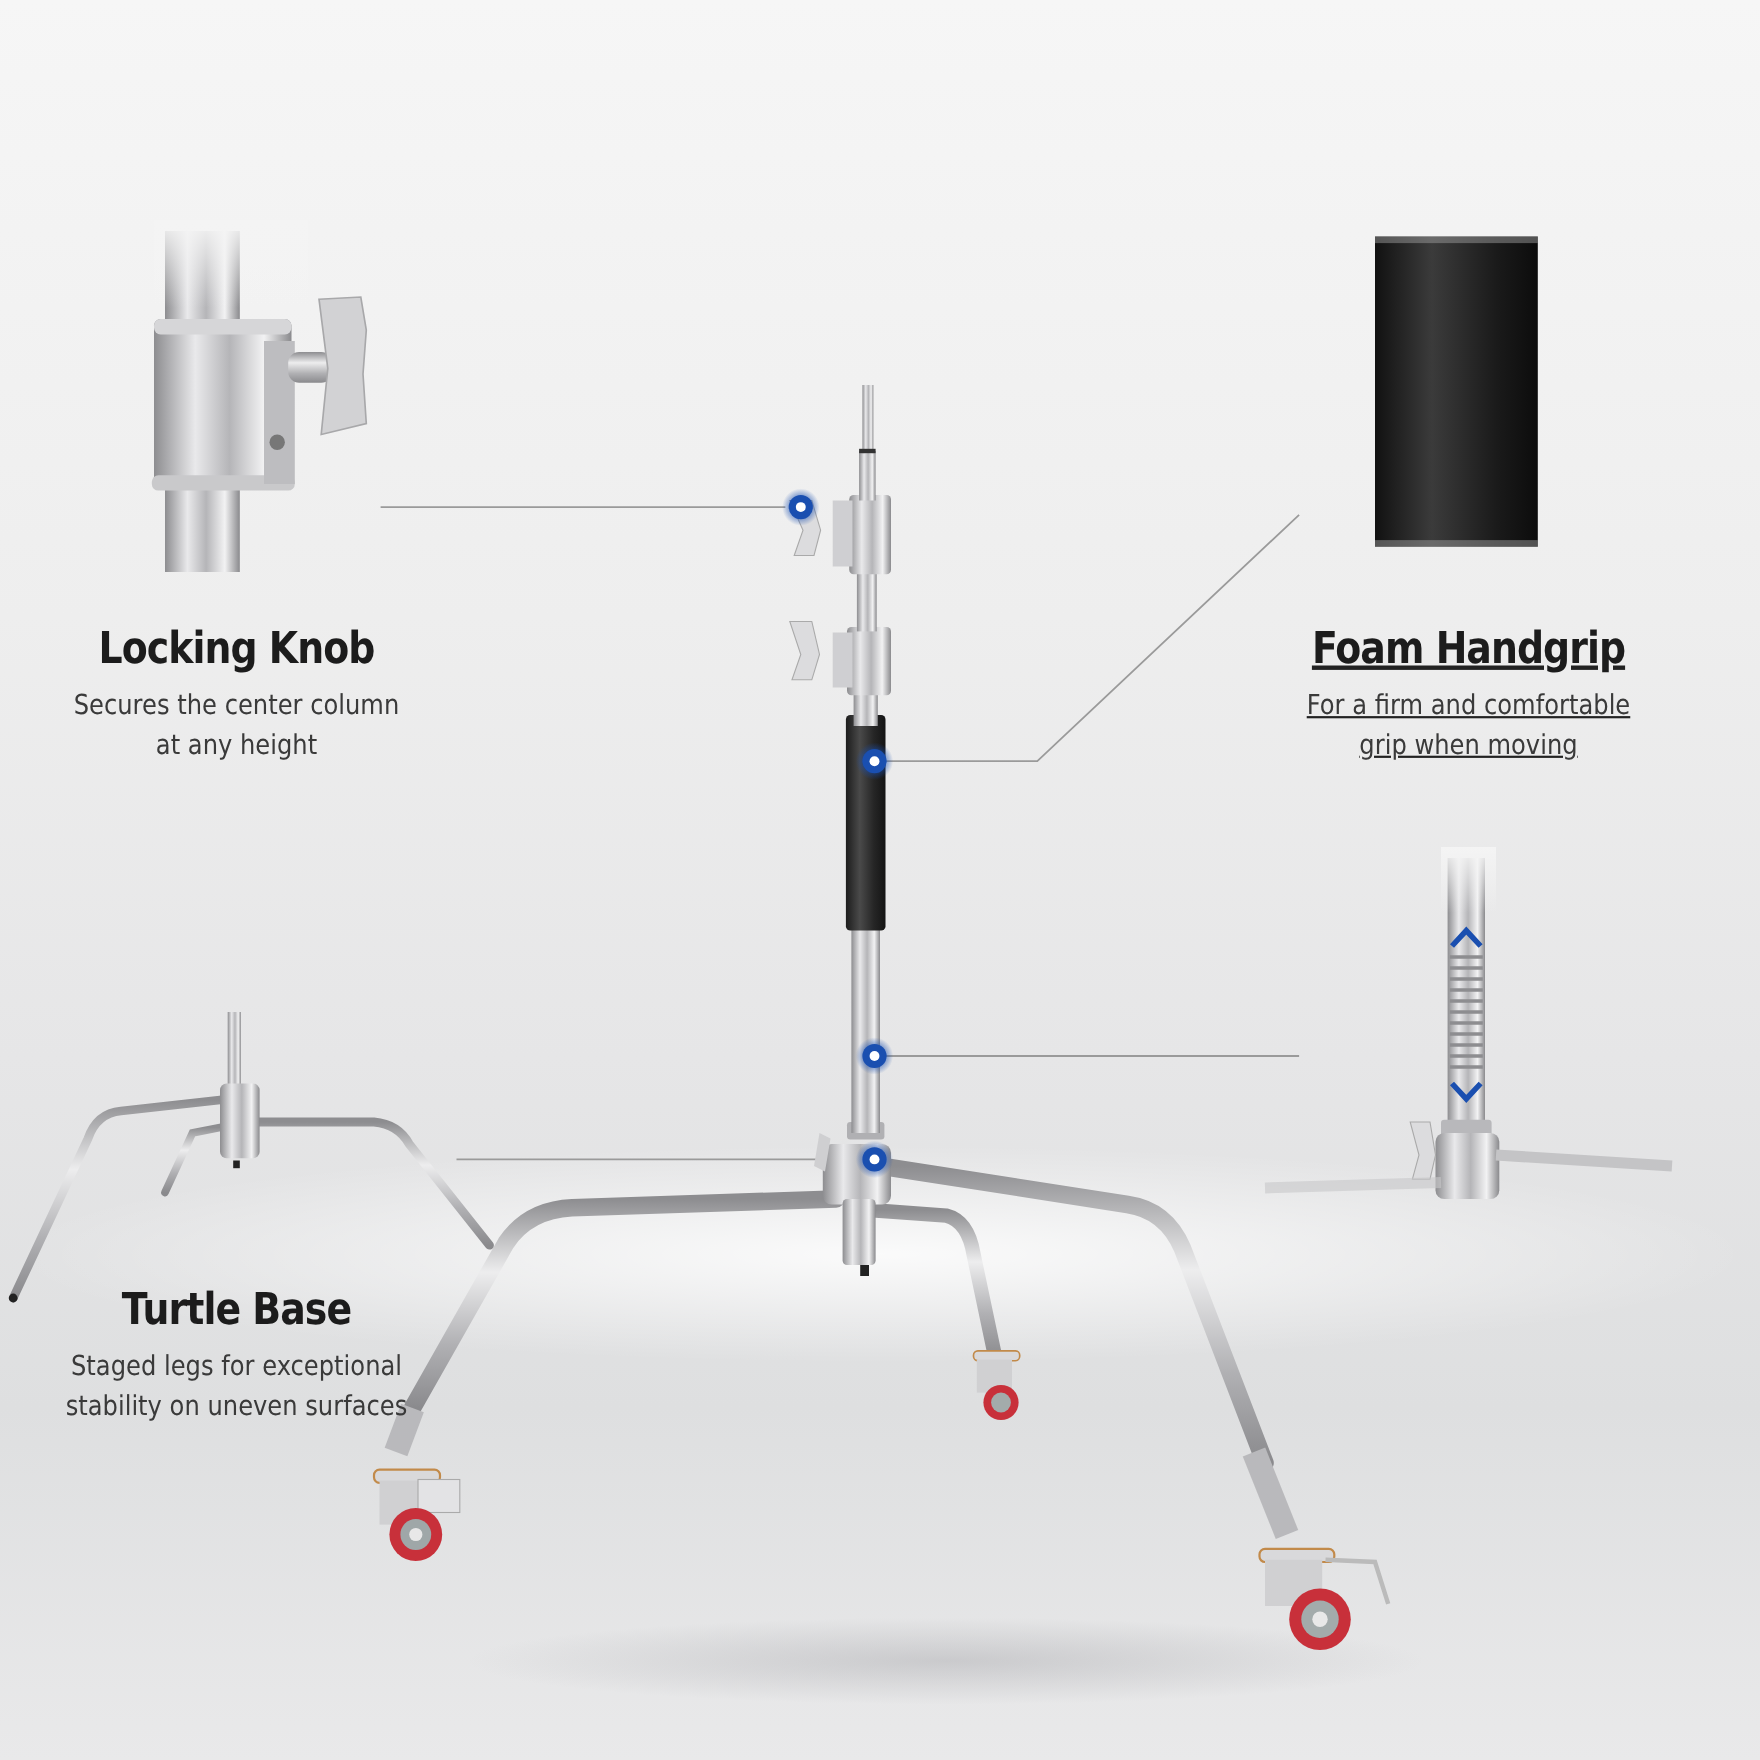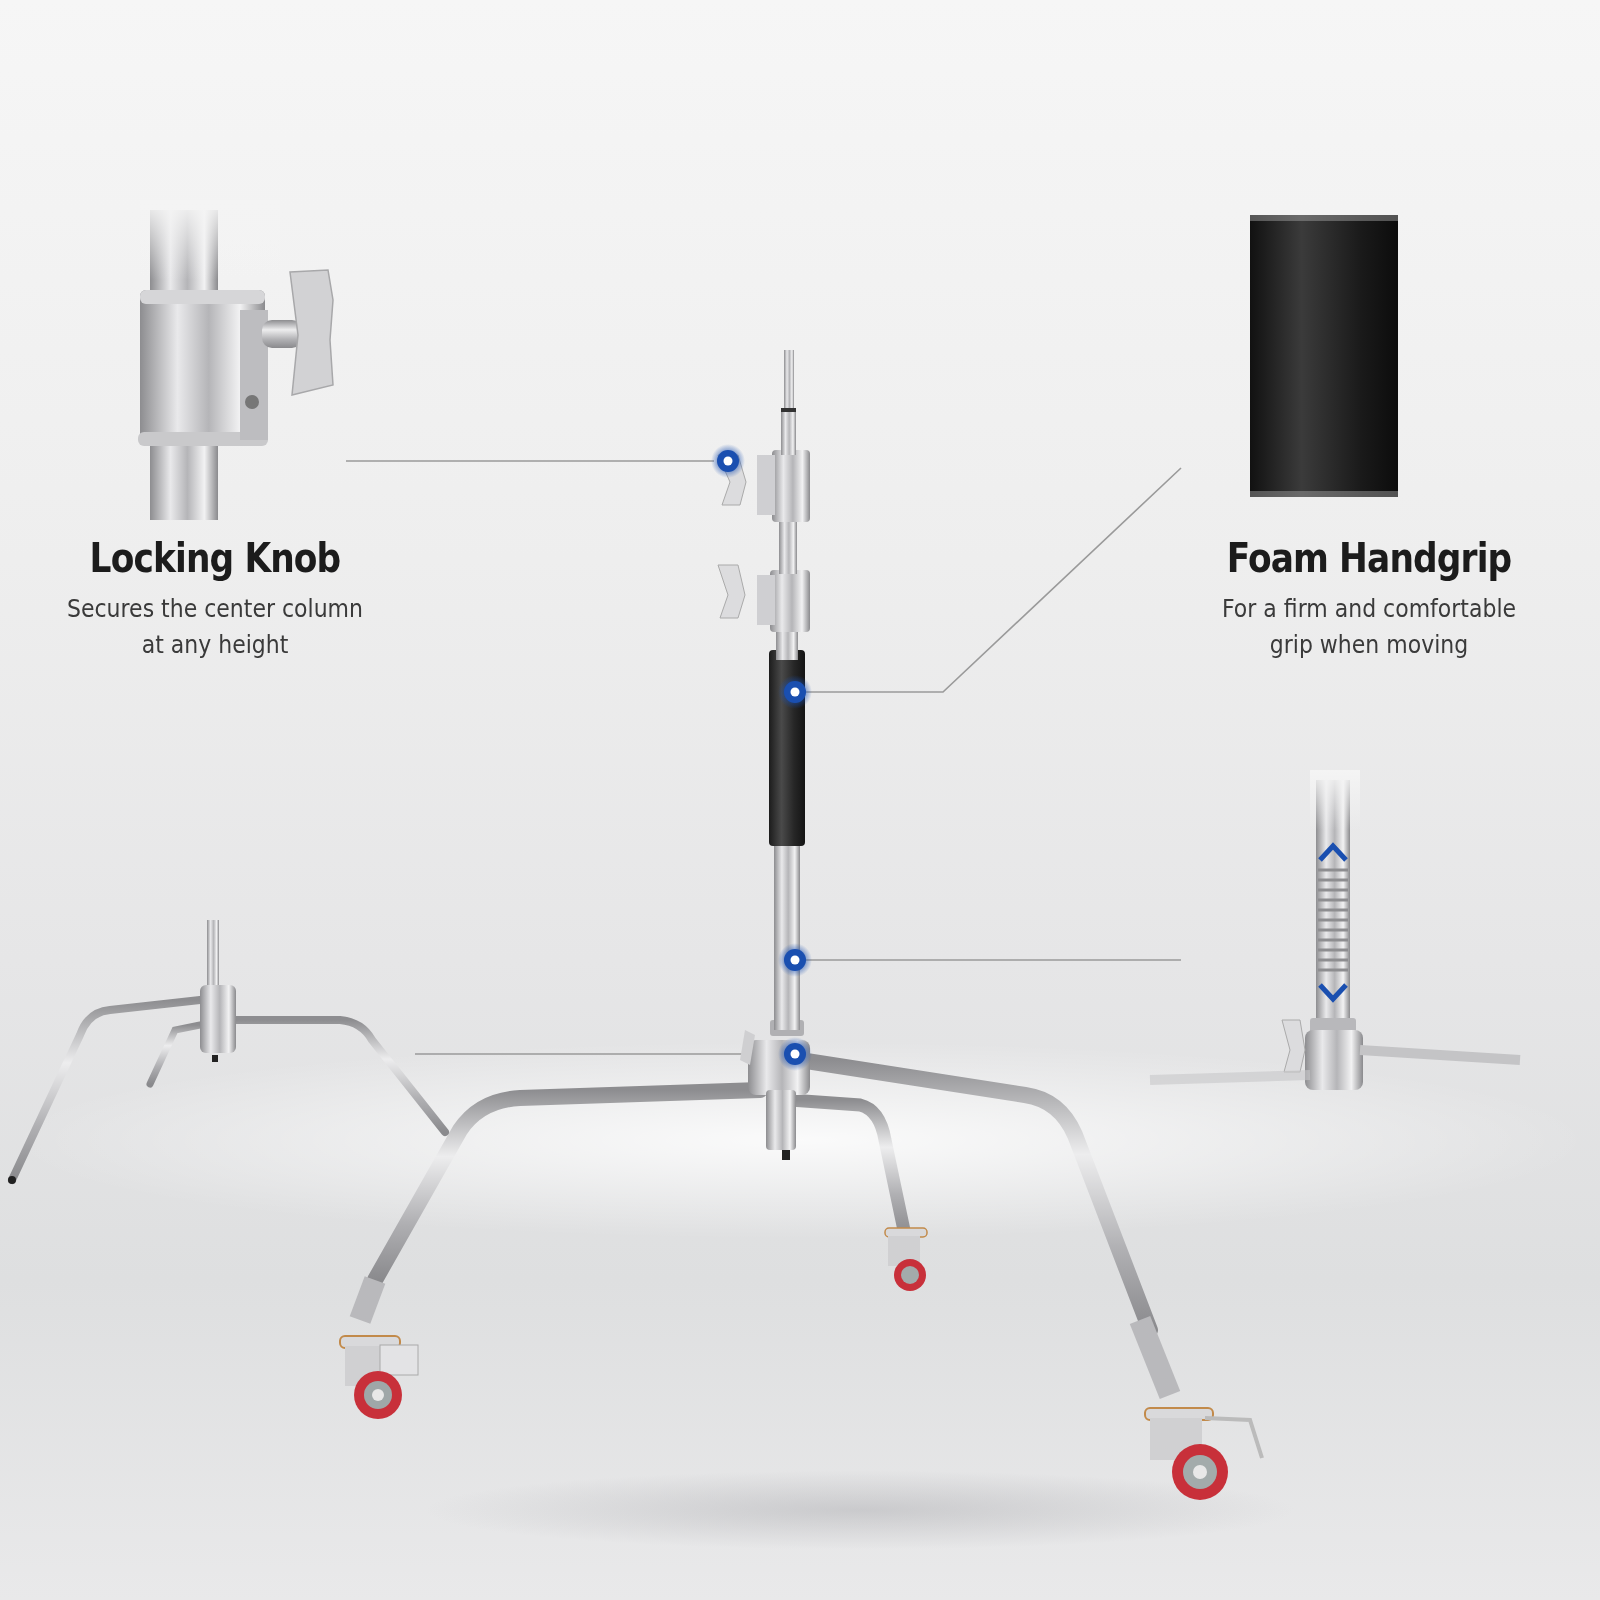--- a/index.html
+++ b/index.html
@@ -10,21 +10,21 @@
   }
   .stage { position:absolute; inset:0; }
   .floor-glow {
     position:absolute; left:0; top:1040px; width:1600px; height:200px;
     background: radial-gradient(ellipse at 50% 50%, rgba(255,255,255,0.85) 0%, rgba(255,255,255,0) 70%);
   }
   .floor-shadow {
     position:absolute; left:420px; top:1470px; width:880px; height:80px;
     background: radial-gradient(ellipse at 50% 50%, rgba(150,150,155,0.35) 0%, rgba(150,150,155,0) 70%);
   }
-  .callout { position:absolute; text-align:center; color:#222; }
+  .callout { position:absolute; text-align:center; color:#222;margin-top:32px; }
   .callout .title {
     font-family: "DejaVu Sans", "Liberation Sans", sans-serif;
     font-size:40px; font-weight:bold; letter-spacing:-1px; transform:scaleX(0.86);
     color:#1c1c1c; white-space:nowrap; display:block;
   }
   .callout .desc {
     font-family: "DejaVu Sans", "Liberation Sans", sans-serif;
     font-size:25px; line-height:36px; color:#3a3a3a; margin-top:10px;
     transform:scaleX(0.88); display:block; white-space:nowrap;
   }
@@ -209,20 +209,25 @@
       <circle cx="12" cy="1180" r="4" fill="#222"></circle>
     </g>
   </svg>
 
   <div class="callout" style="left:30px; top:535px; width:370px;">
     <span class="title">Locking Knob</span>
     <span class="desc">Secures the center column</span>
     <span class="desc" style="margin-top:0">at any height</span>
   </div>
 
-  <div class="callout" style="left:1164px; top:535px; width:410px;">
+  <div class="callout" style="left:1130px; top:535px; width:410px;text-decoration:underline;">
     <span class="title">Foam Handgrip</span>
     <span class="desc">For a firm and comfortable</span>
     <span class="desc" style="margin-top:0">grip when moving</span>
   </div>
 
+  <div class="callout" style="left:30px; top:1136px; width:370px;">
+    <span class="title">Turtle Base</span>
+    <span class="desc">Staged legs for exceptional</span>
+    <span class="desc" style="margin-top:0">stability on uneven surfaces</span>
+  </div>
 
 </div>
 
 </body></html>

